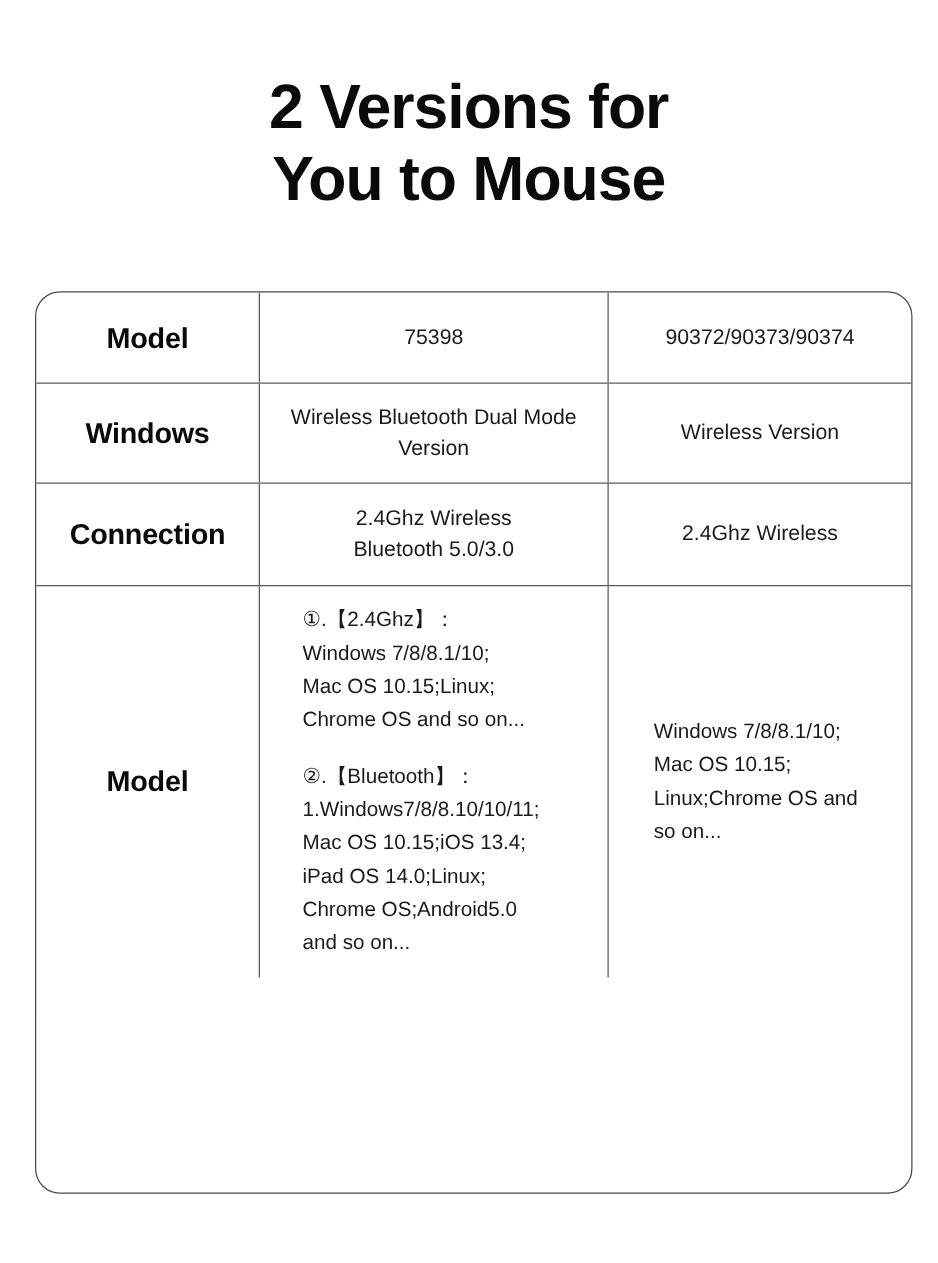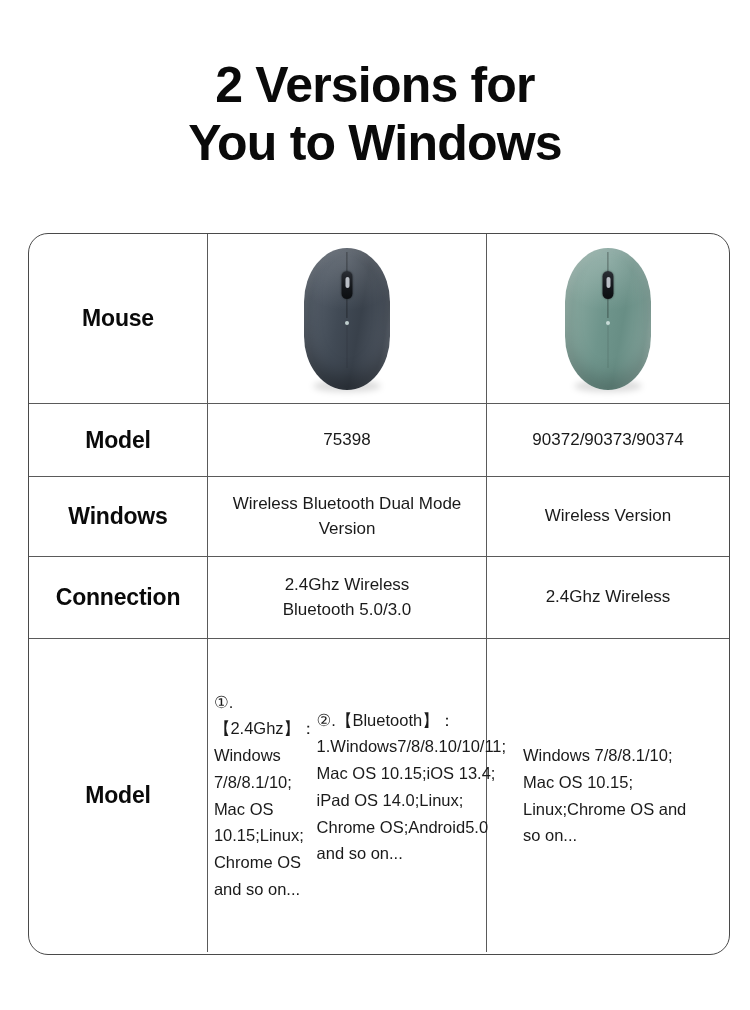--- a/index.html
+++ b/index.html
@@ -97,20 +97,21 @@
     font-size: 17px;
     line-height: 1.45;
     text-align: center;
     color: #1a1a1a;
     font-weight: 400;
   }
 
   
   .sys-a {
     display: flex;
+    flex-direction: column;
     align-items: flex-start;
     justify-content: center;
     width: 100%;
     padding-left: 26px;
   }
   .sys-block {
     font-size: 16.5px;
     line-height: 1.62;
     text-align: left;
     color: #1a1a1a;
@@ -218,48 +219,25 @@
     filter: blur(3px);
   }
 </style>
 </head>
 <body>
 
 <div class="page">
 
   <div class="heading">
     <span class="line">2 Versions for</span>
-    <span class="line">You to Windows</span>
+    <span class="line">You to Mouse</span>
   </div>
 
   <div class="table-wrap">
 
-    <div class="row row-mouse">
-      <div class="cell-label">Mouse</div>
-      <div class="cell-a">
-        <div class="mouse-fig mouse-dark">
-          <div class="mouse-base"></div>
-          <div class="mouse-body"></div>
-          <div class="mouse-seam"></div>
-          <div class="mouse-seam-lower"></div>
-          <div class="mouse-wheel"></div>
-          <div class="mouse-led"></div>
-        </div>
-      </div>
-      <div class="cell-b">
-        <div class="mouse-fig mouse-green">
-          <div class="mouse-base"></div>
-          <div class="mouse-body"></div>
-          <div class="mouse-seam"></div>
-          <div class="mouse-seam-lower"></div>
-          <div class="mouse-wheel"></div>
-          <div class="mouse-led"></div>
-        </div>
-      </div>
-    </div>
 
     <div class="row row-model">
       <div class="cell-label">Model</div>
       <div class="cell-a">
         <div class="val">75398</div>
       </div>
       <div class="cell-b">
         <div class="val">90372/90373/90374</div>
       </div>
     </div>

